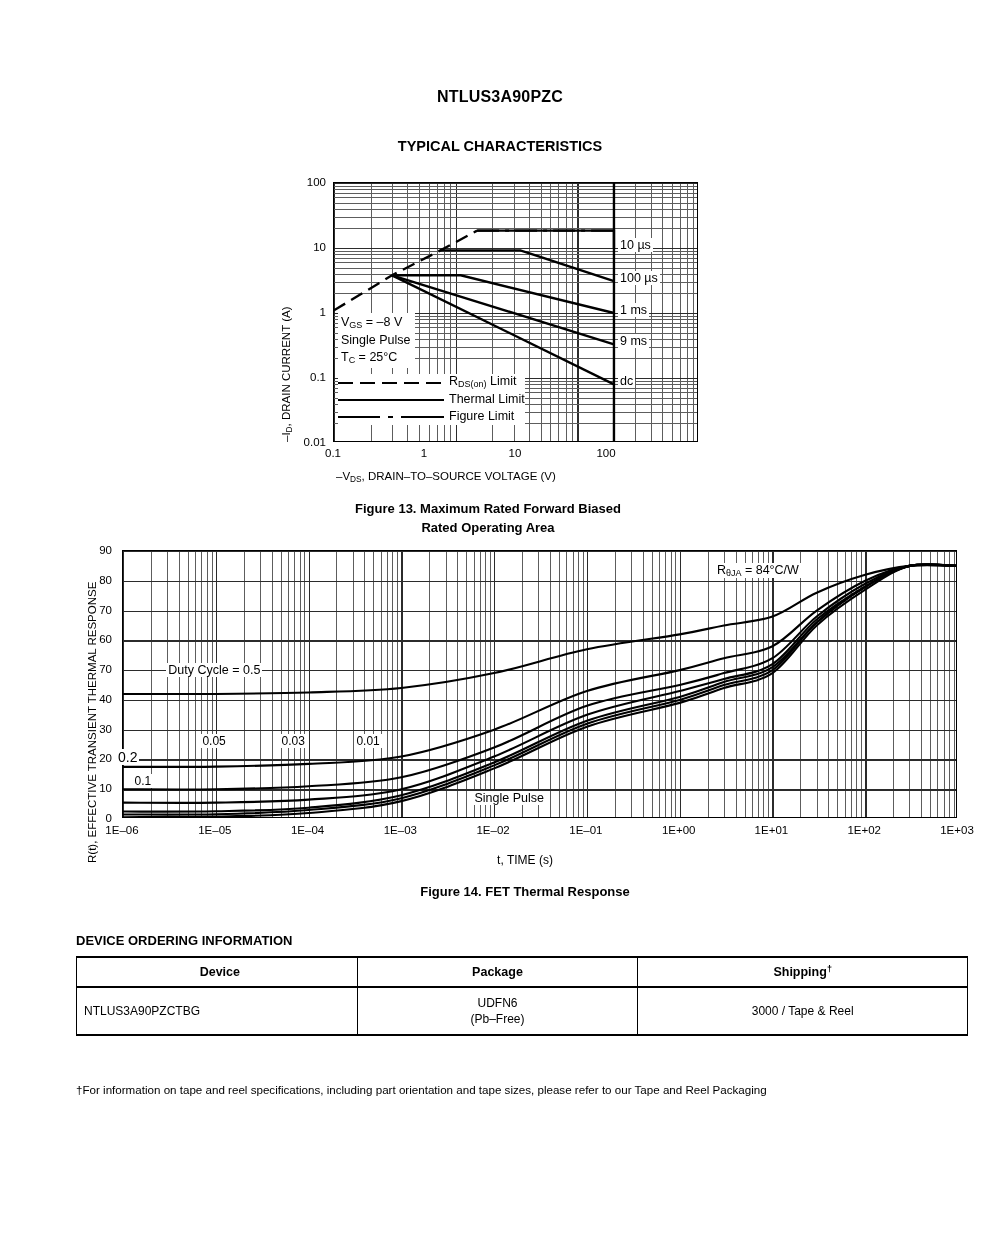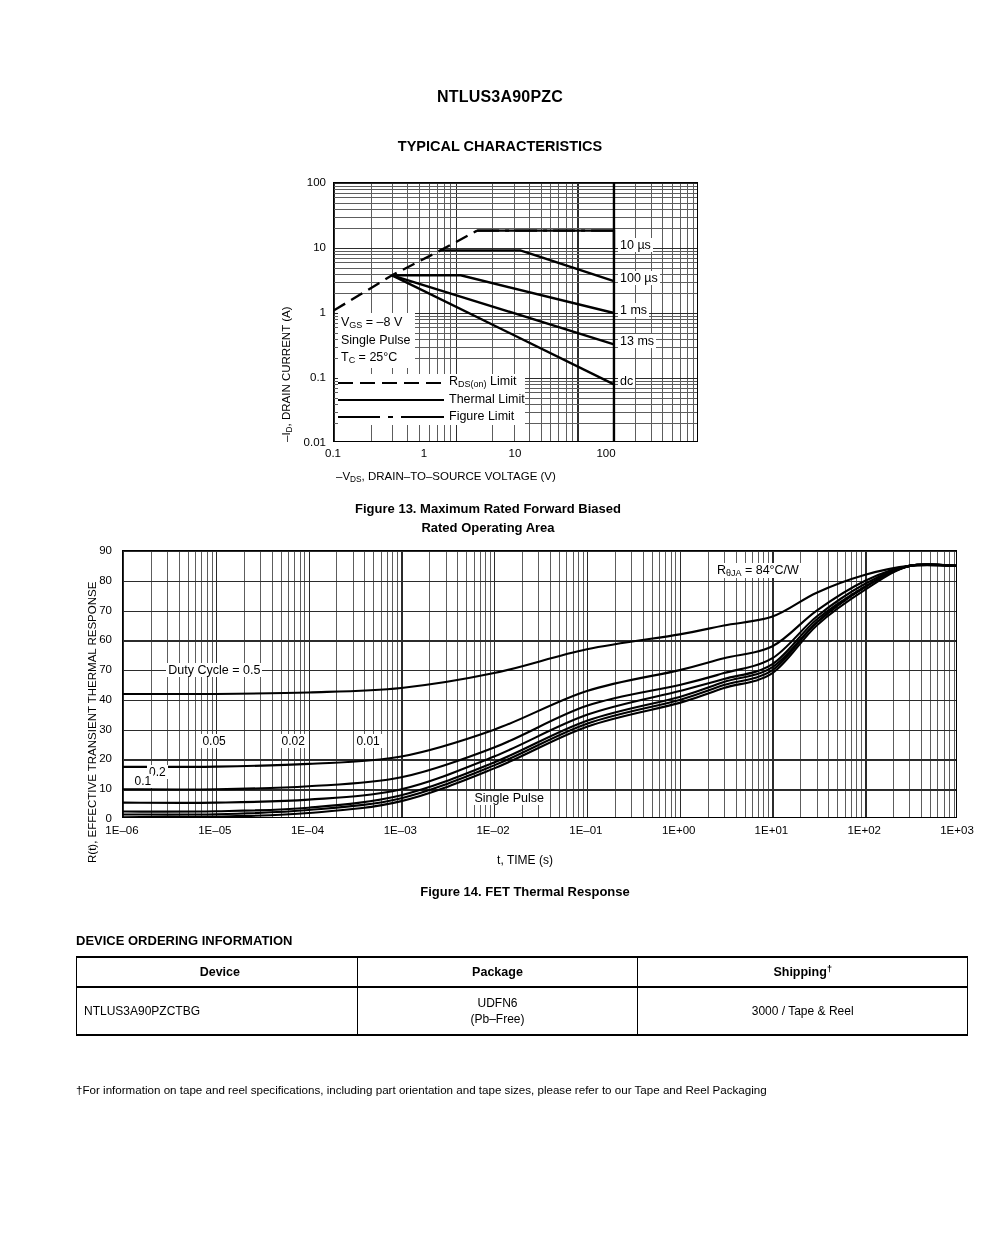--- a/index.html
+++ b/index.html
@@ -173,21 +173,21 @@
       <span>–V</span><sub>DS</sub><span>, DRAIN–TO–SOURCE VOLTAGE (V)</span>
     </div>
 
     <div class="fig-cap" style="left:0;top:330px;">
       <div>Figure 13. Maximum Rated Forward Biased</div>
       <div>Rated Operating Area</div>
     </div>
   <div class="note" style="left:360.0px;top:68.0px;">10 µs</div>
       <div class="note" style="left:360.0px;top:101.1px;">100 µs</div>
       <div class="note" style="left:360.0px;top:133.0px;">1 ms</div>
-      <div class="note" style="left:360.0px;top:164.3px;">13 ms</div>
+      <div class="note" style="left:360.0px;top:164.3px;">9 ms</div>
       <div class="note" style="left:360.0px;top:204.3px;">dc</div>
       <div style="left:80px;top:143px;" id="soa-cond">
         <div>V<sub>GS</sub> = –8 V</div>
         <div>Single Pulse</div>
         <div>T<sub>C</sub> = 25°C</div>
       </div>
       <div style="left:80px;top:204px;" id="soa-legend">
         <div class="lrow">
           <div class="lsw">
             <i style="left:0px;width:15px"></i>
@@ -340,24 +340,24 @@
       <div class="tick-x" style="left:330.3px;top:296.0px;">1E–03</div>
       <div class="tick-x" style="left:423.1px;top:296.0px;">1E–02</div>
       <div class="tick-x" style="left:515.9px;top:296.0px;">1E–01</div>
       <div class="tick-x" style="left:608.7px;top:296.0px;">1E+00</div>
       <div class="tick-x" style="left:701.4px;top:296.0px;">1E+01</div>
       <div class="tick-x" style="left:794.2px;top:296.0px;">1E+02</div>
       <div class="tick-x" style="left:887.0px;top:296.0px;">1E+03</div>
       <div class="note" style="left:644.9px;top:34.9px;">R<sub>θJA</sub> = 84°C/W</div>
       <div class="note" style="left:96.3px;top:134.6px;">Duty Cycle = 0.5</div>
       <div class="note" style="left:402.5px;top:262.6px;">Single Pulse</div>
-      <div class="note" style="left:77px;top:221.0px;font-size:12px;margin-top:16px;">0.2</div>
+      <div class="note" style="left:46px;top:221.0px;font-size:14px;">0.2</div>
       <div class="note" style="left:62.6px;top:246.3px;font-size:12px;">0.1</div>
       <div class="note" style="left:130.4px;top:206.1px;font-size:12px;">0.05</div>
-      <div class="note" style="left:209.6px;top:206.1px;font-size:12px;">0.02</div>
+      <div class="note" style="left:209.6px;top:206.1px;font-size:12px;">0.03</div>
       <div class="note" style="left:284.4px;top:206.1px;font-size:12px;">0.01</div>
     </div>
 
   <div id="ordering-heading">DEVICE ORDERING INFORMATION</div>
 
   <table id="ordering-table">
     <thead>
       <tr>
         <th class="c-dev">Device</th>
         <th class="c-pkg">Package</th>

